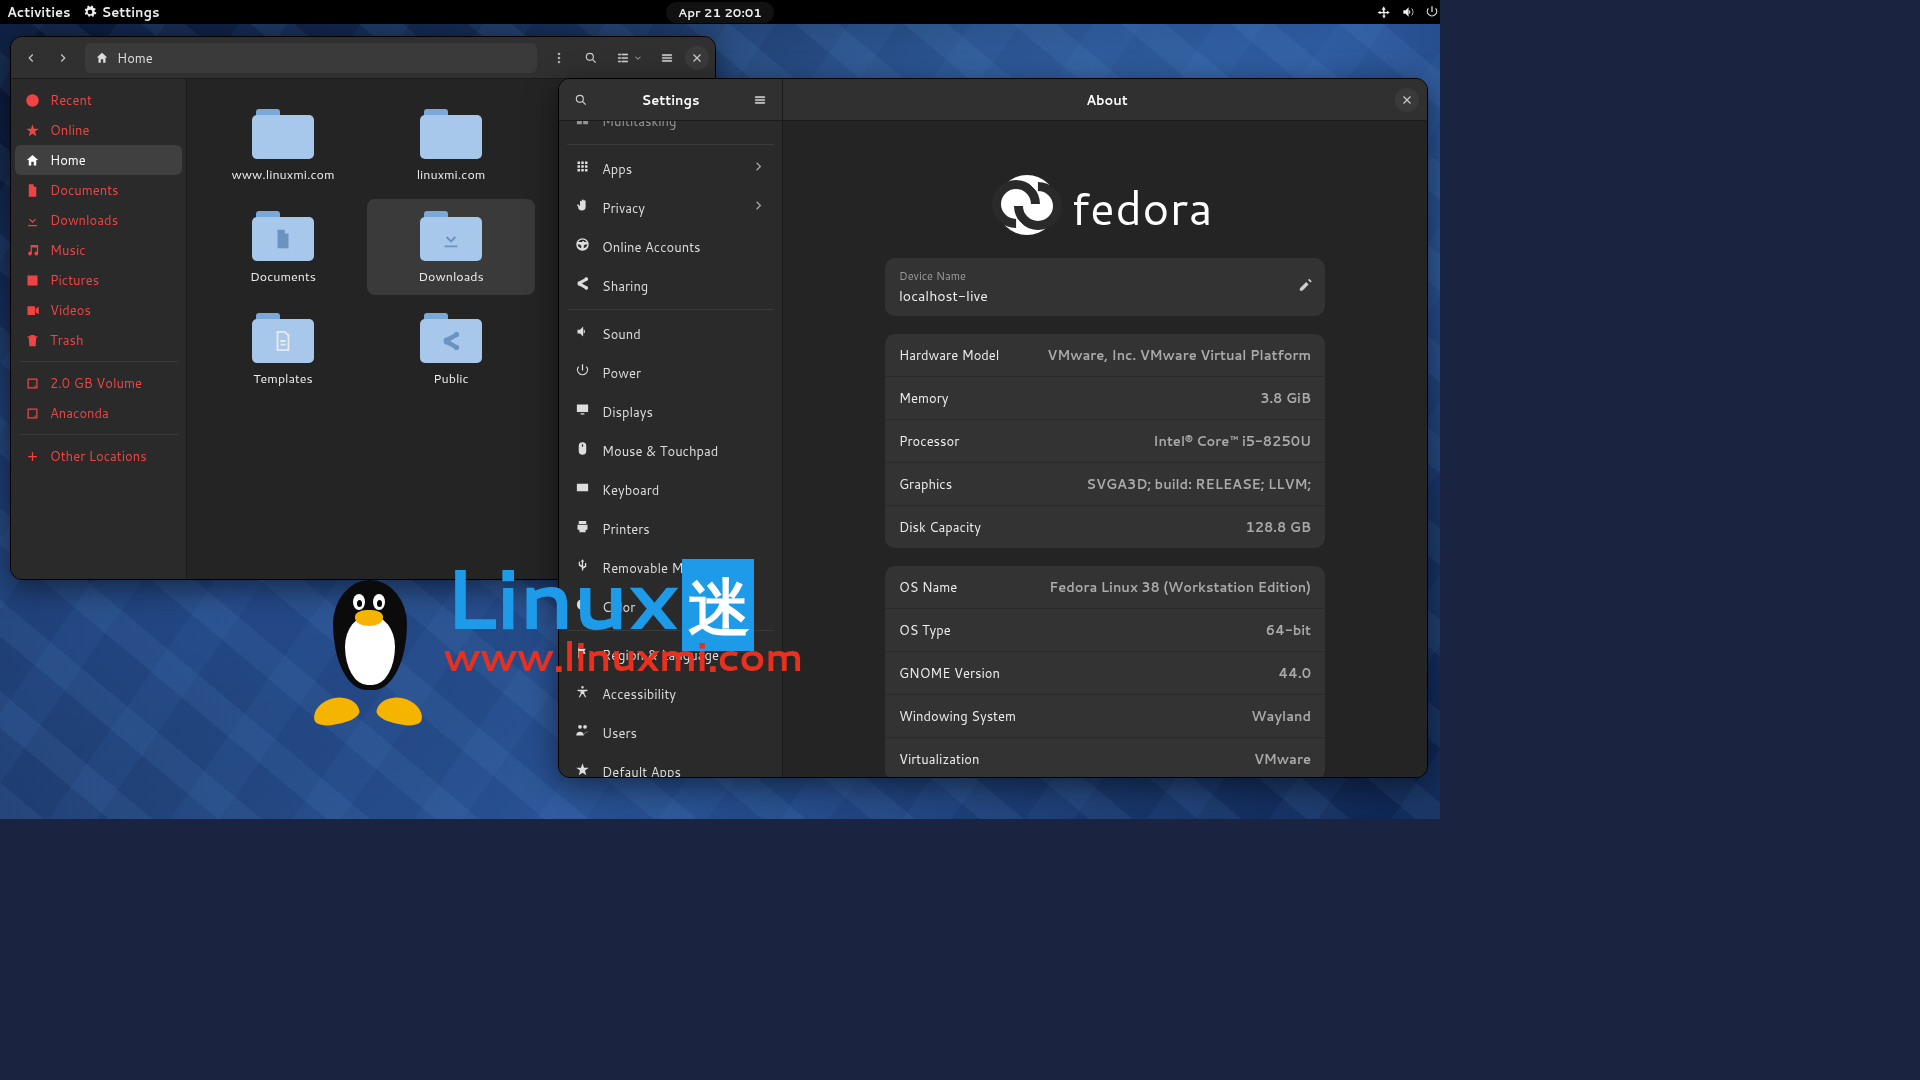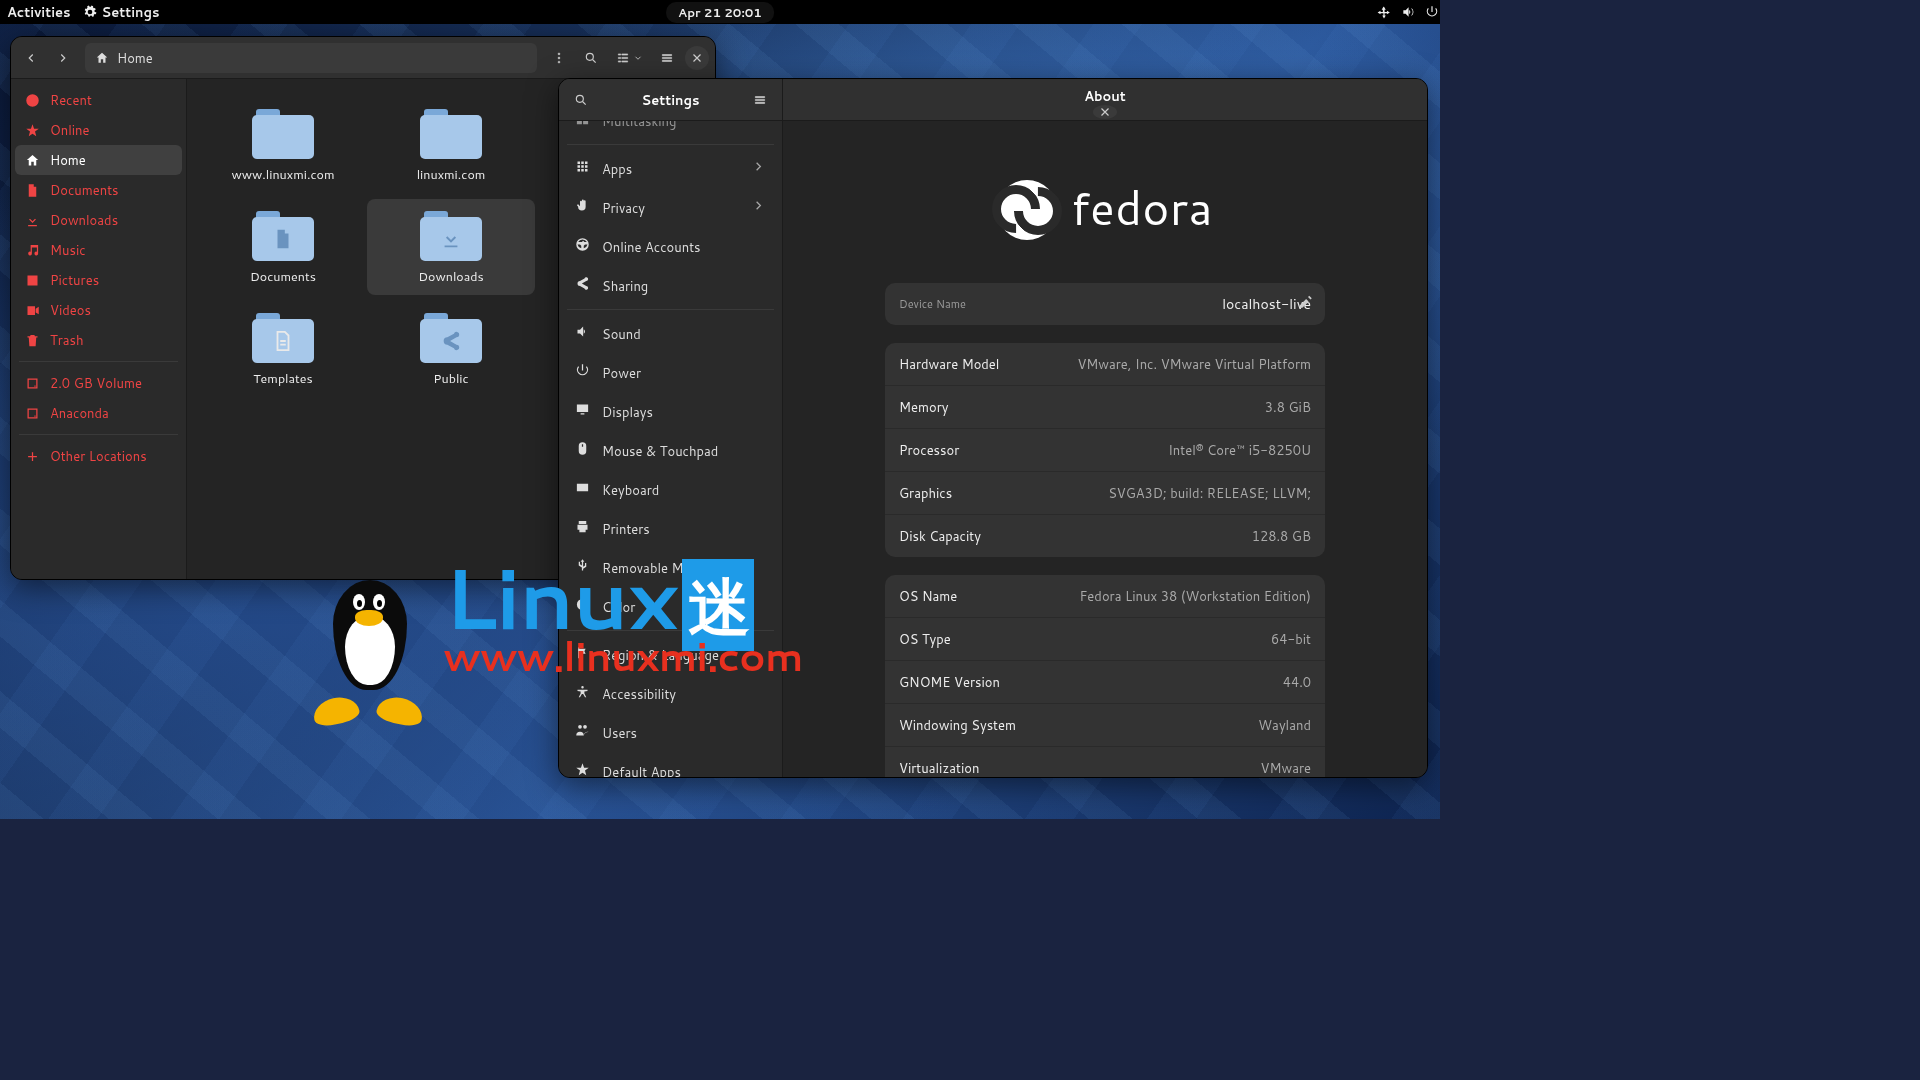--- a/index.html
+++ b/index.html
@@ -62,34 +62,34 @@
 #settings .panes { display:flex; height:100%; }
 #settings .side { width:224px; background:#2a2a2a; border-right:1px solid #1b1b1b; display:flex; flex-direction:column; }
 #settings .side .hb { height:42px; background:#303030; display:flex; align-items:center; justify-content:space-between; padding:0 8px; border-bottom:1px solid #1b1b1b; }
 #settings .side .hb .title { font-weight:700; font-size:13px; color:#fff; }
 #settings .side-list { flex:1; overflow:auto; padding:0 6px 10px; }
 #settings .srow { display:flex; align-items:center; gap:12px; padding:10px 10px; color:#ddd; font-size:13px; border-radius:6px; margin:0 0; position:relative; }
 #settings .srow svg { width:15px; height:15px; fill:currentColor; flex-shrink:0; }
 #settings .srow .chev { margin-left:auto; opacity:.7; }
 #settings .sdiv { height:1px; background:#3a3a3a; margin:4px 2px; }
 #settings .main { flex:1; background:#242424; display:flex; flex-direction:column; }
-#settings .main .hb { height:42px; background:#303030; display:flex; align-items:center; padding:8px 8px; border-bottom:1px solid #1b1b1b;flex-direction:column; }
+#settings .main .hb { height:42px; background:#303030; display:flex; align-items:center; padding:0 8px; border-bottom:1px solid #1b1b1b; }
 #settings .main .hb .title { font-weight:700; flex:1; text-align:center; font-size:13px; color:#fff; }
 #settings .about-body { flex:1; overflow:auto; padding:18px 102px 24px; }
-#settings .logo { display:flex; align-items:flex-end; justify-content:center; gap:14px; margin:36px 0 43px; }
+#settings .logo { display:flex; align-items:flex-start; justify-content:center; gap:14px; margin:36px 0 18px; }
 #settings .logo .mark { width:60px; height:60px; background:#fff; border-radius:50%; position:relative; }
 #settings .logo .mark::before { content:""; position:absolute; width:30px; height:30px; border:9px solid #2a2a2a; border-radius:50%; top:7px; left:17px; border-left-color:transparent; transform:rotate(45deg);}
 #settings .logo .mark::after { content:""; position:absolute; width:30px; height:30px; border:9px solid #2a2a2a; border-radius:50%; bottom:7px; right:17px; border-right-color:transparent; transform:rotate(45deg);}
 #settings .logo .word { font-size:46px; font-weight:400; color:#fff; letter-spacing:.5px; }
 #settings .card { background:#333333; border-radius:10px; overflow:hidden; margin-bottom:18px; }
 #settings .row { display:flex; align-items:center; justify-content:space-between; padding:12px 14px; border-bottom:1px solid #2a2a2a; min-height:42px;gap:45px; }
 #settings .row:last-child { border-bottom:none; }
 #settings .row .k { color:#eee; font-size:13px; }
-#settings .row .v { color:#aaa; font-size:13px; text-align:right; }
-#settings .devname { flex-direction:row; align-items:center; gap:2px; position:relative; padding:10px 14px; }
+#settings .row .v { color:#aaa; font-size:13px; text-align:right;font-weight:bold; }
+#settings .devname { flex-direction:column; align-items:flex-start; gap:2px; position:relative; padding:10px 14px; }
 #settings .devname .lbl { font-size:11px; color:#9a9a9a; }
 #settings .devname .val { font-size:14px; color:#eee; }
 #settings .devname .edit { position:absolute; right:12px; top:50%; transform:translateY(-50%); }
 #settings .devname .edit svg { width:15px; height:15px; fill:#ccc; }
 
 
 .watermark { position:absolute; left:305px; top:560px; z-index:5; display:flex; align-items:flex-start; gap:8px; pointer-events:none; }
 .watermark .tux { width:130px; height:160px; position:relative; }
 .watermark .tux .body { position:absolute; left:28px; top:20px; width:74px; height:110px; background:#0b0b0b; border-radius:50% 50% 45% 45% / 40% 40% 60% 60%; }
 .watermark .tux .belly { position:absolute; left:40px; top:55px; width:50px; height:70px; background:#fff; border-radius:50% 50% 45% 45% / 45% 45% 55% 55%; }

